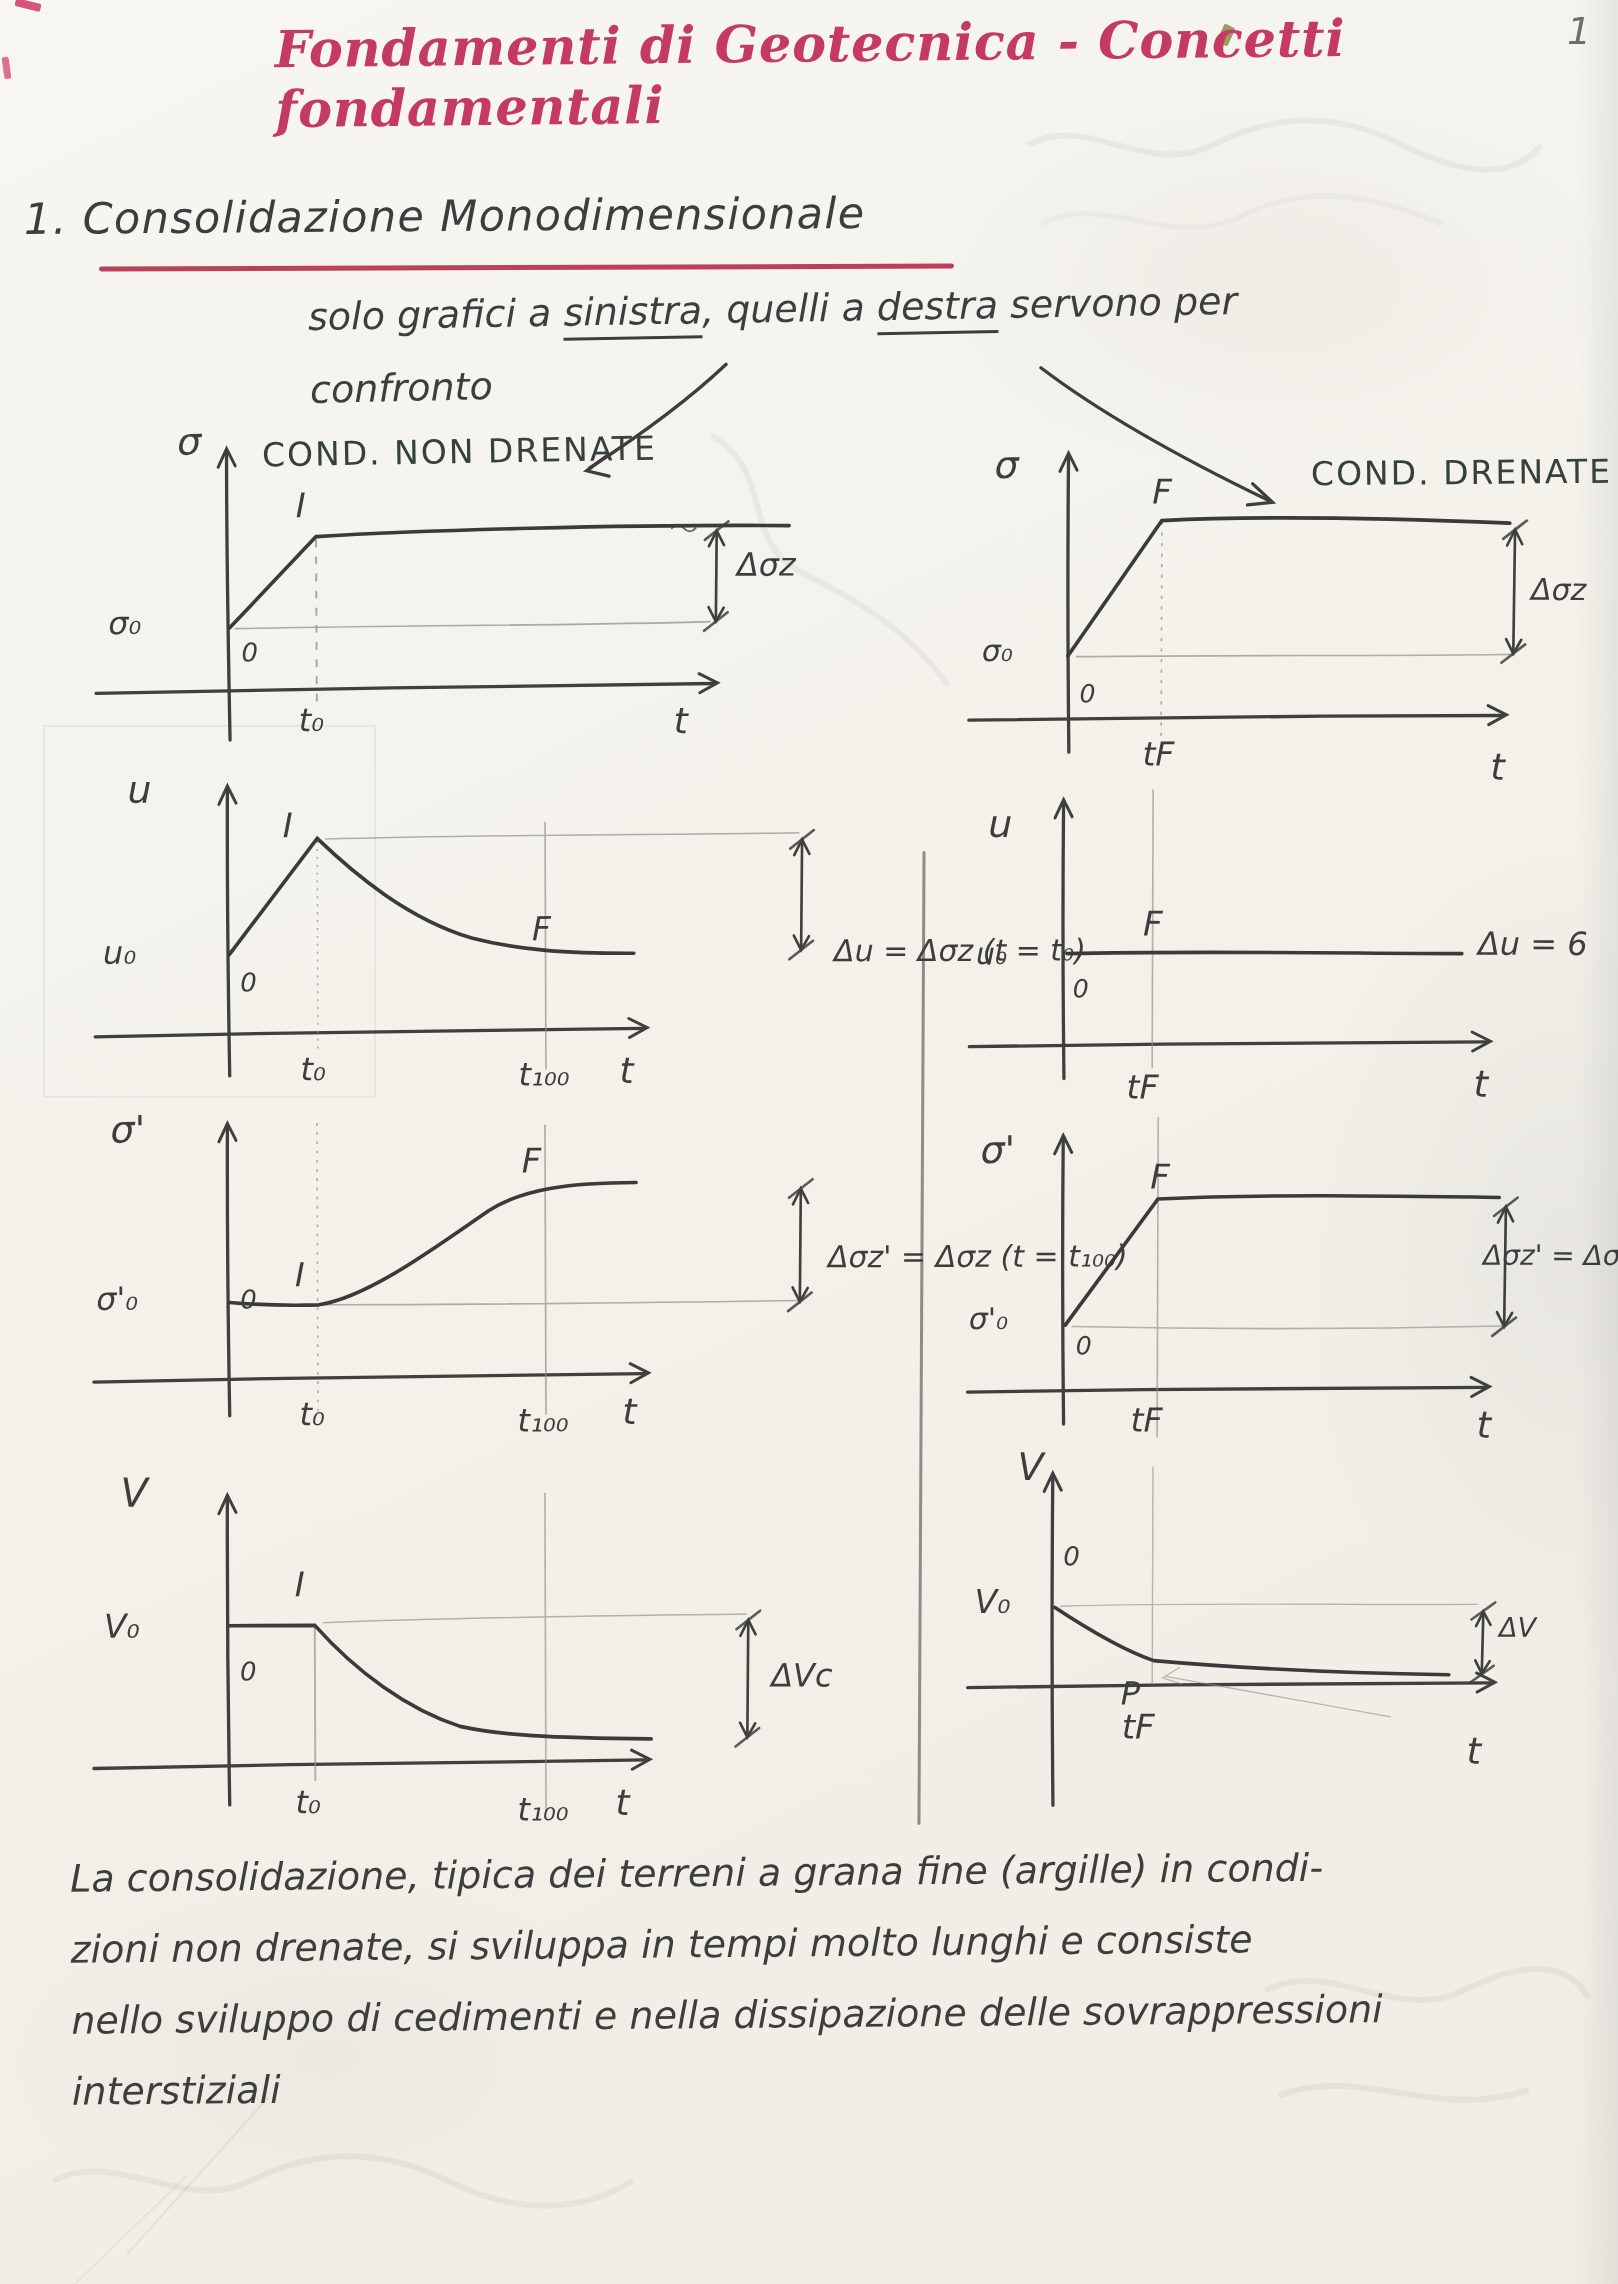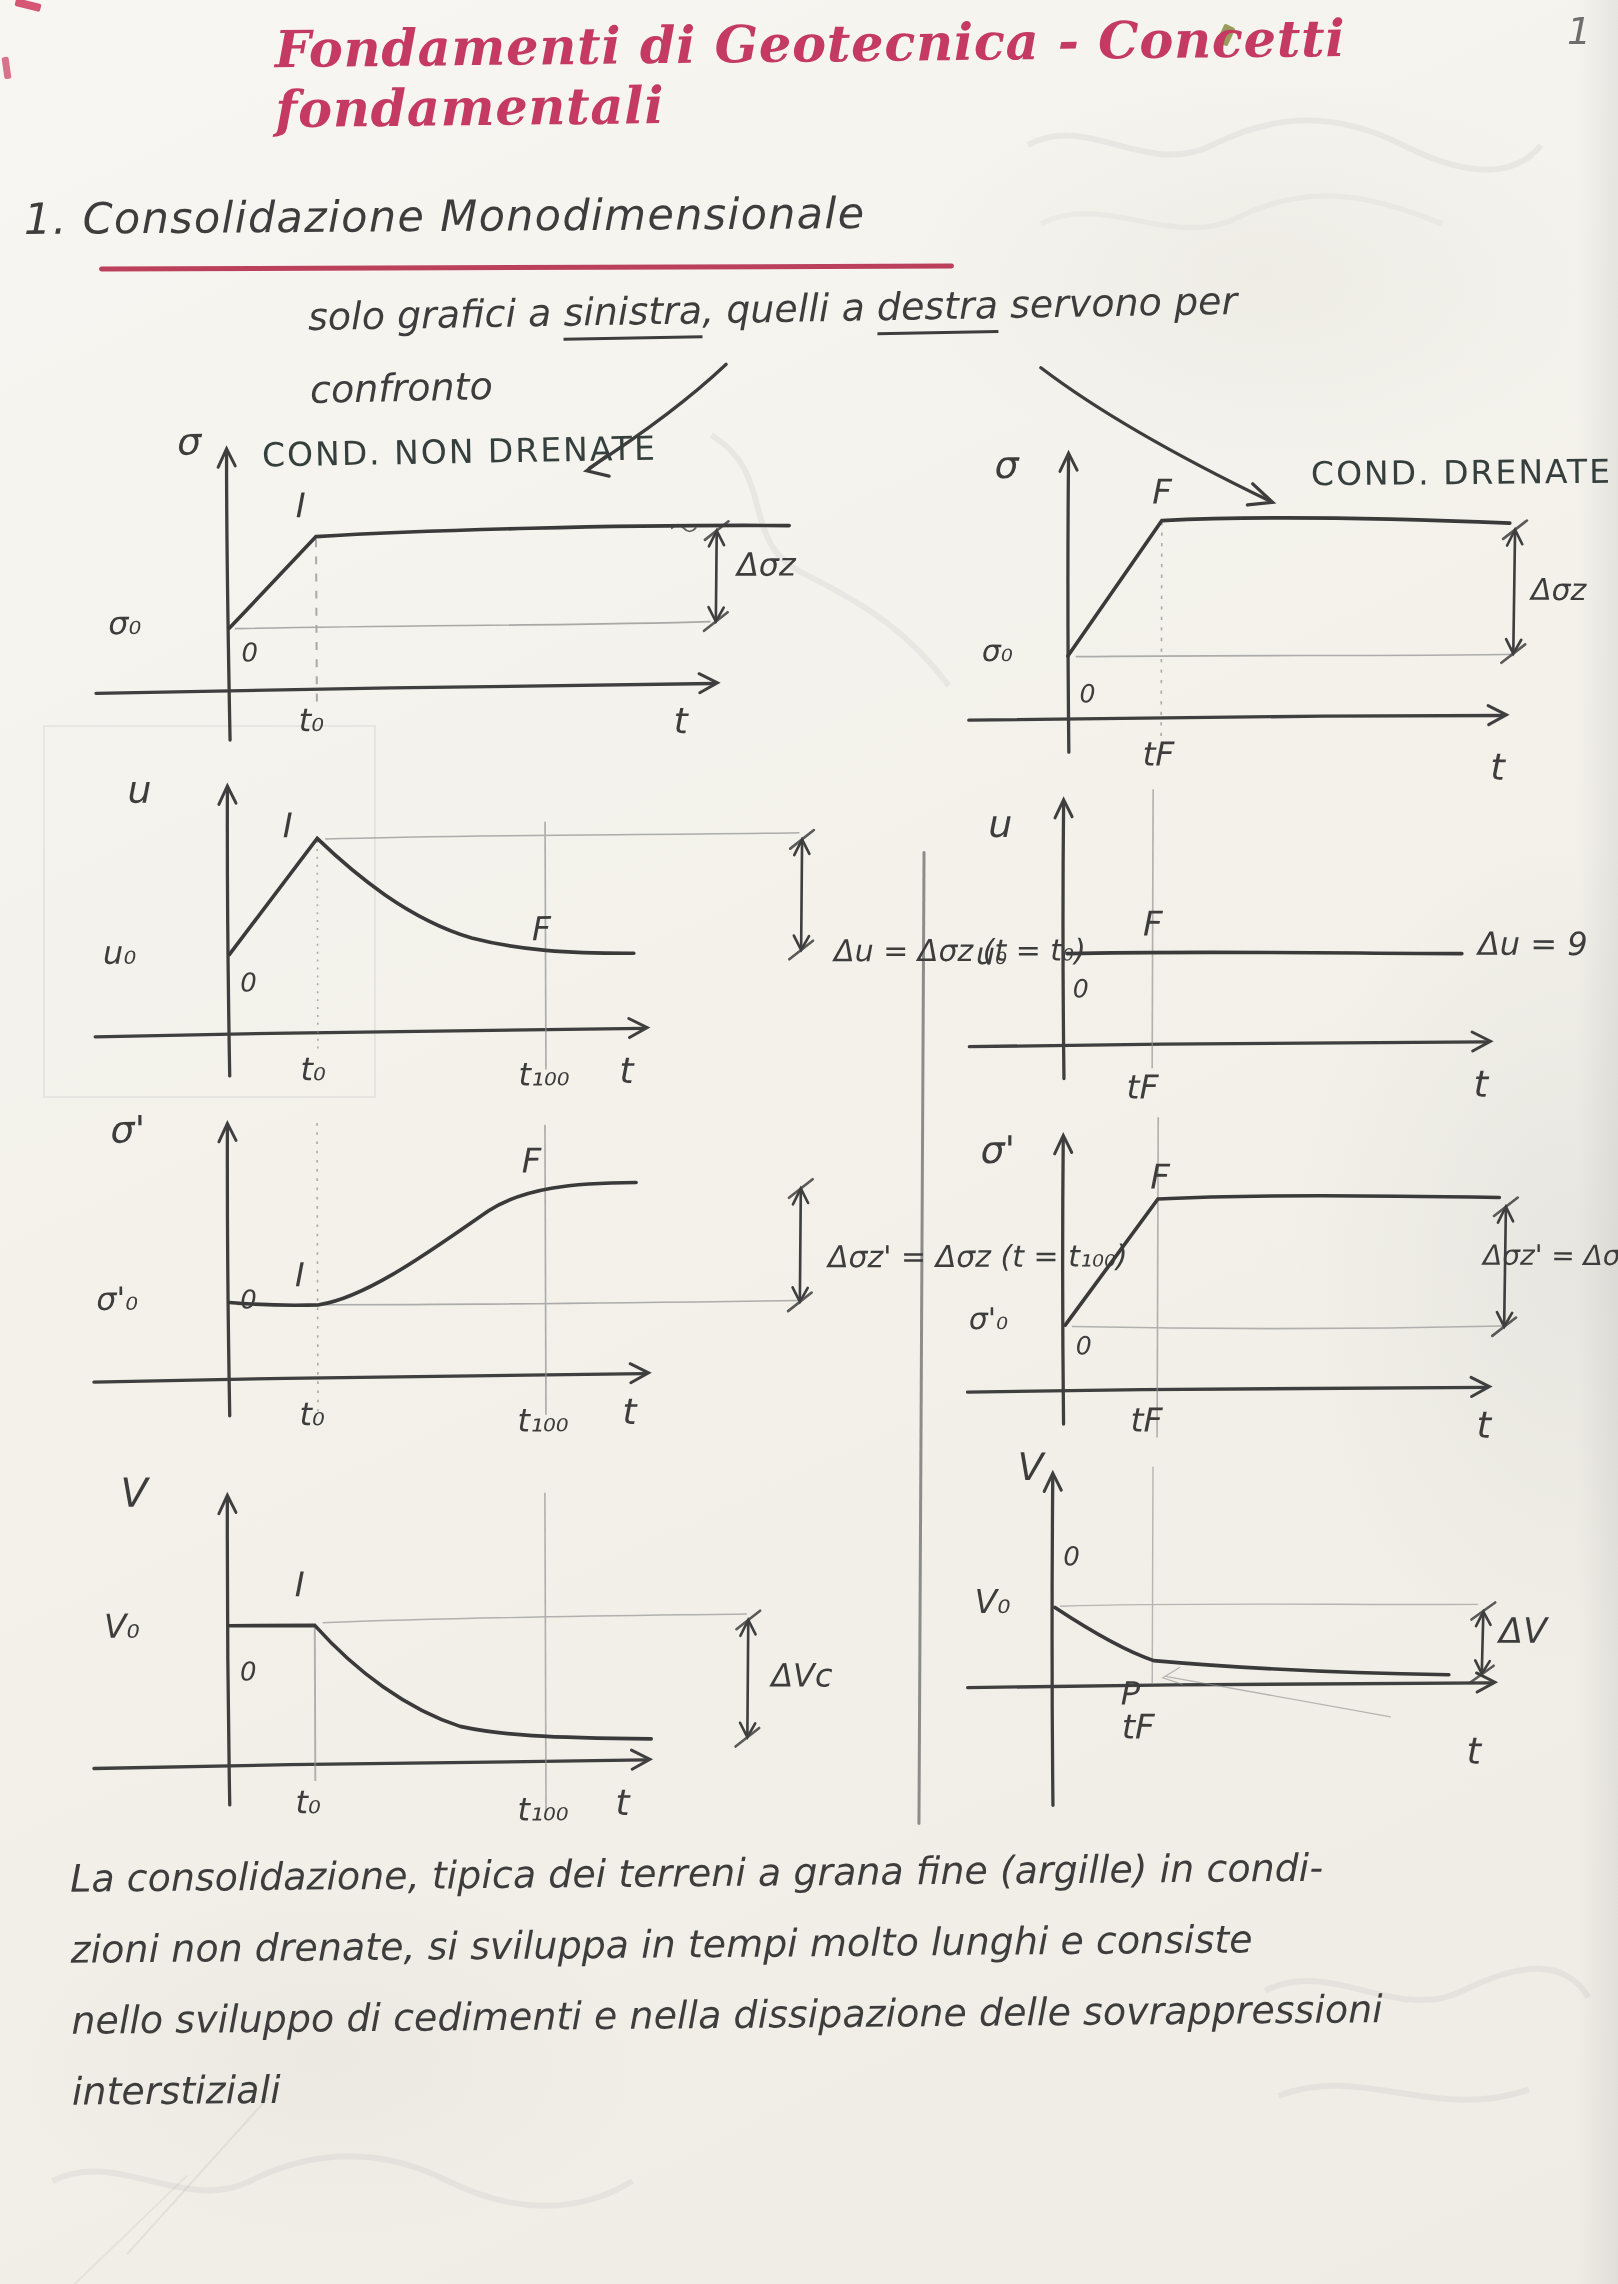--- a/index.html
+++ b/index.html
@@ -266,21 +266,21 @@
         <path d="M298 18 L298 442" stroke-width="2.5"></path>
       </g>
       <path d="M168 268 C360 263 580 266 768 266" stroke="#3a3a3a" stroke-width="5.5" fill="none" stroke-linecap="round"></path>
     </svg>
     <span class="hw lbl" style="left:32px;top:28px;font-size:38px">u</span>
     <span class="hw lbl" style="left:20px;top:162px;font-size:30px">u₀</span>
     <span class="hw lbl" style="left:117px;top:199px;font-size:25px">0</span>
     <span class="hw lbl" style="left:187px;top:129px;font-size:34px">F</span>
     <span class="hw lbl" style="left:171px;top:293px;font-size:33px">tF</span>
     <span class="hw lbl" style="left:518px;top:287px;font-size:37px">t</span>
-    <span class="hw lbl" style="left:522px;top:149px;font-size:32px">Δu = 9</span>
+    <span class="hw lbl" style="left:522px;top:149px;font-size:32px">Δu = 6</span>
   </div>
 
   <div class="chart" style="left:956px;top:1107px;width:663px;height:343px;transform:rotate(0.2deg);">
     <svg width="663" height="343" viewBox="0 0 1006 520">
       <g stroke="#3f3f3f" stroke-width="5" fill="none" stroke-linecap="round">
         <path d="M164 482 C162 350 161 200 162 48"></path>
         <path d="M149 72 L162 44 L175 70" stroke-width="4.5"></path>
         <path d="M18 434 C280 429 560 425 804 424"></path>
         <path d="M782 409 L810 423 L783 438" stroke-width="4.5"></path>
       </g>
@@ -328,21 +328,21 @@
         <path d="M782 256 L818 230" opacity=".85"></path>
         <path d="M780 352 L816 326" opacity=".85"></path>
       </g>
     </svg>
     <span class="hw lbl" style="left:61px;top:-1.3px;font-size:38px">V</span>
     <span class="hw lbl" style="left:18.5px;top:136px;font-size:33px">V₀</span>
     <span class="hw lbl" style="left:107px;top:94px;font-size:26px">0</span>
     <span class="hw lbl" style="left:165px;top:228px;font-size:32px">P</span>
     <span class="hw lbl" style="left:166px;top:260px;font-size:34px">tF</span>
     <span class="hw lbl" style="left:511px;top:282px;font-size:37px">t</span>
-    <span class="hw lbl" style="left:543px;top:163px;font-size:35px">ΔV</span>
+    <span class="hw lbl" style="left:543px;top:163px;font-size:27px">ΔV</span>
   </div>
 
   <div id="paragraph" class="hw">
     <div class="pline">La consolidazione, tipica dei terreni a grana fine (argille) in condi-</div>
     <div class="pline">zioni non drenate, si sviluppa in tempi molto lunghi e consiste</div>
     <div class="pline">nello sviluppo di cedimenti e nella dissipazione delle sovrappressioni</div>
     <div class="pline">interstiziali</div>
   </div>
 
 </div>

